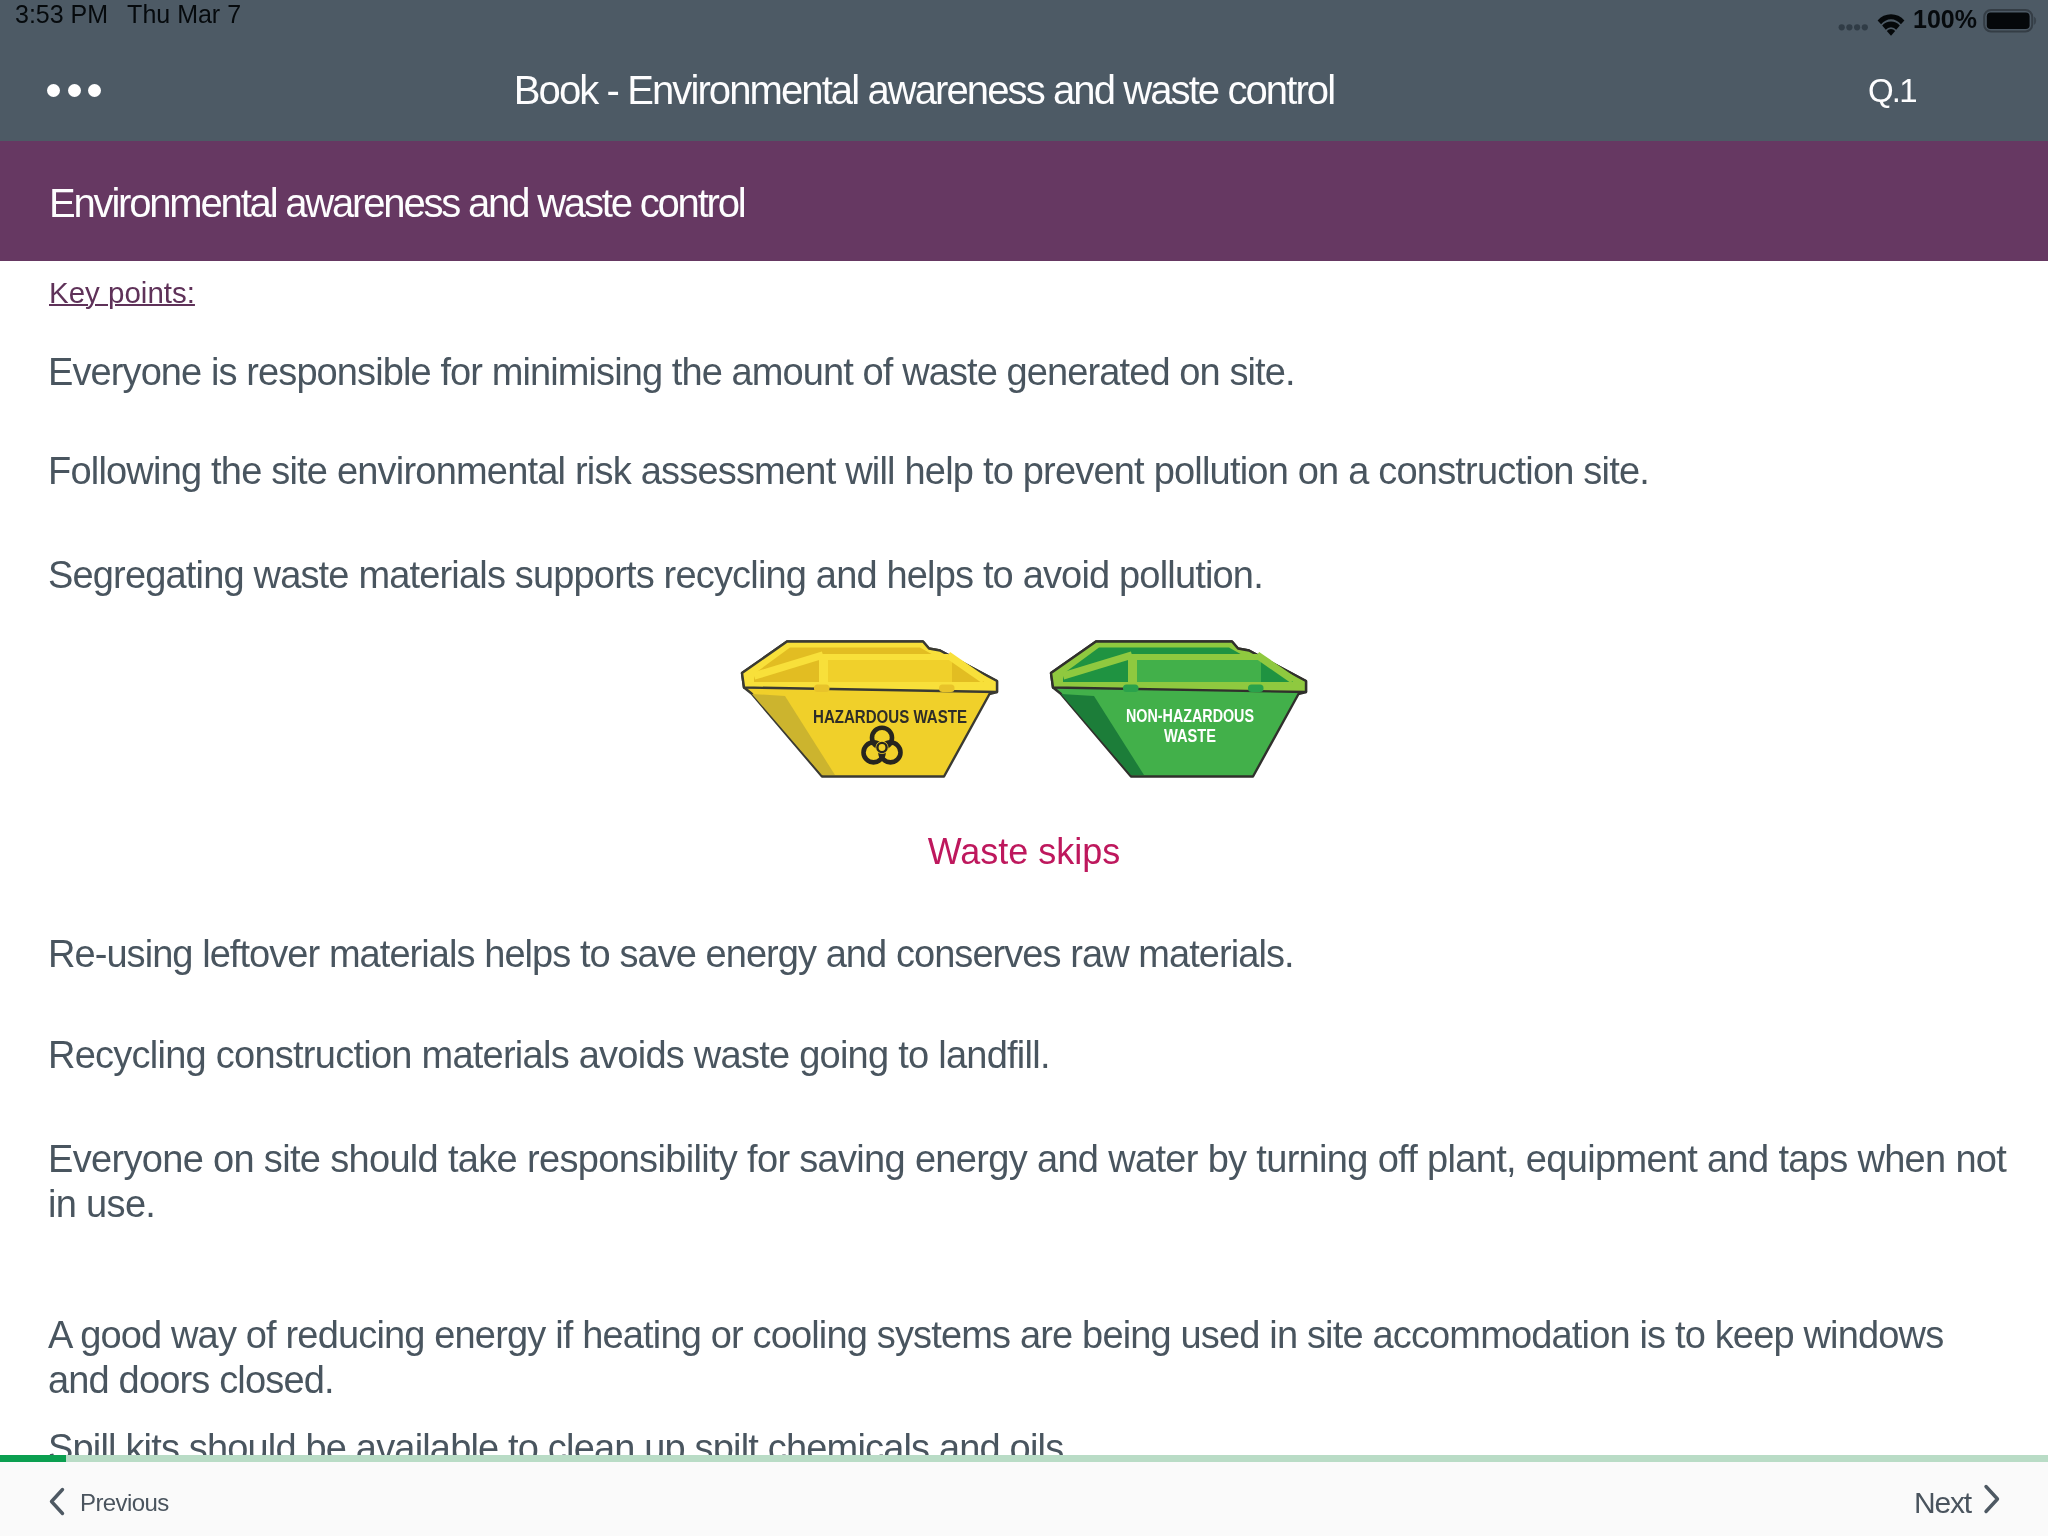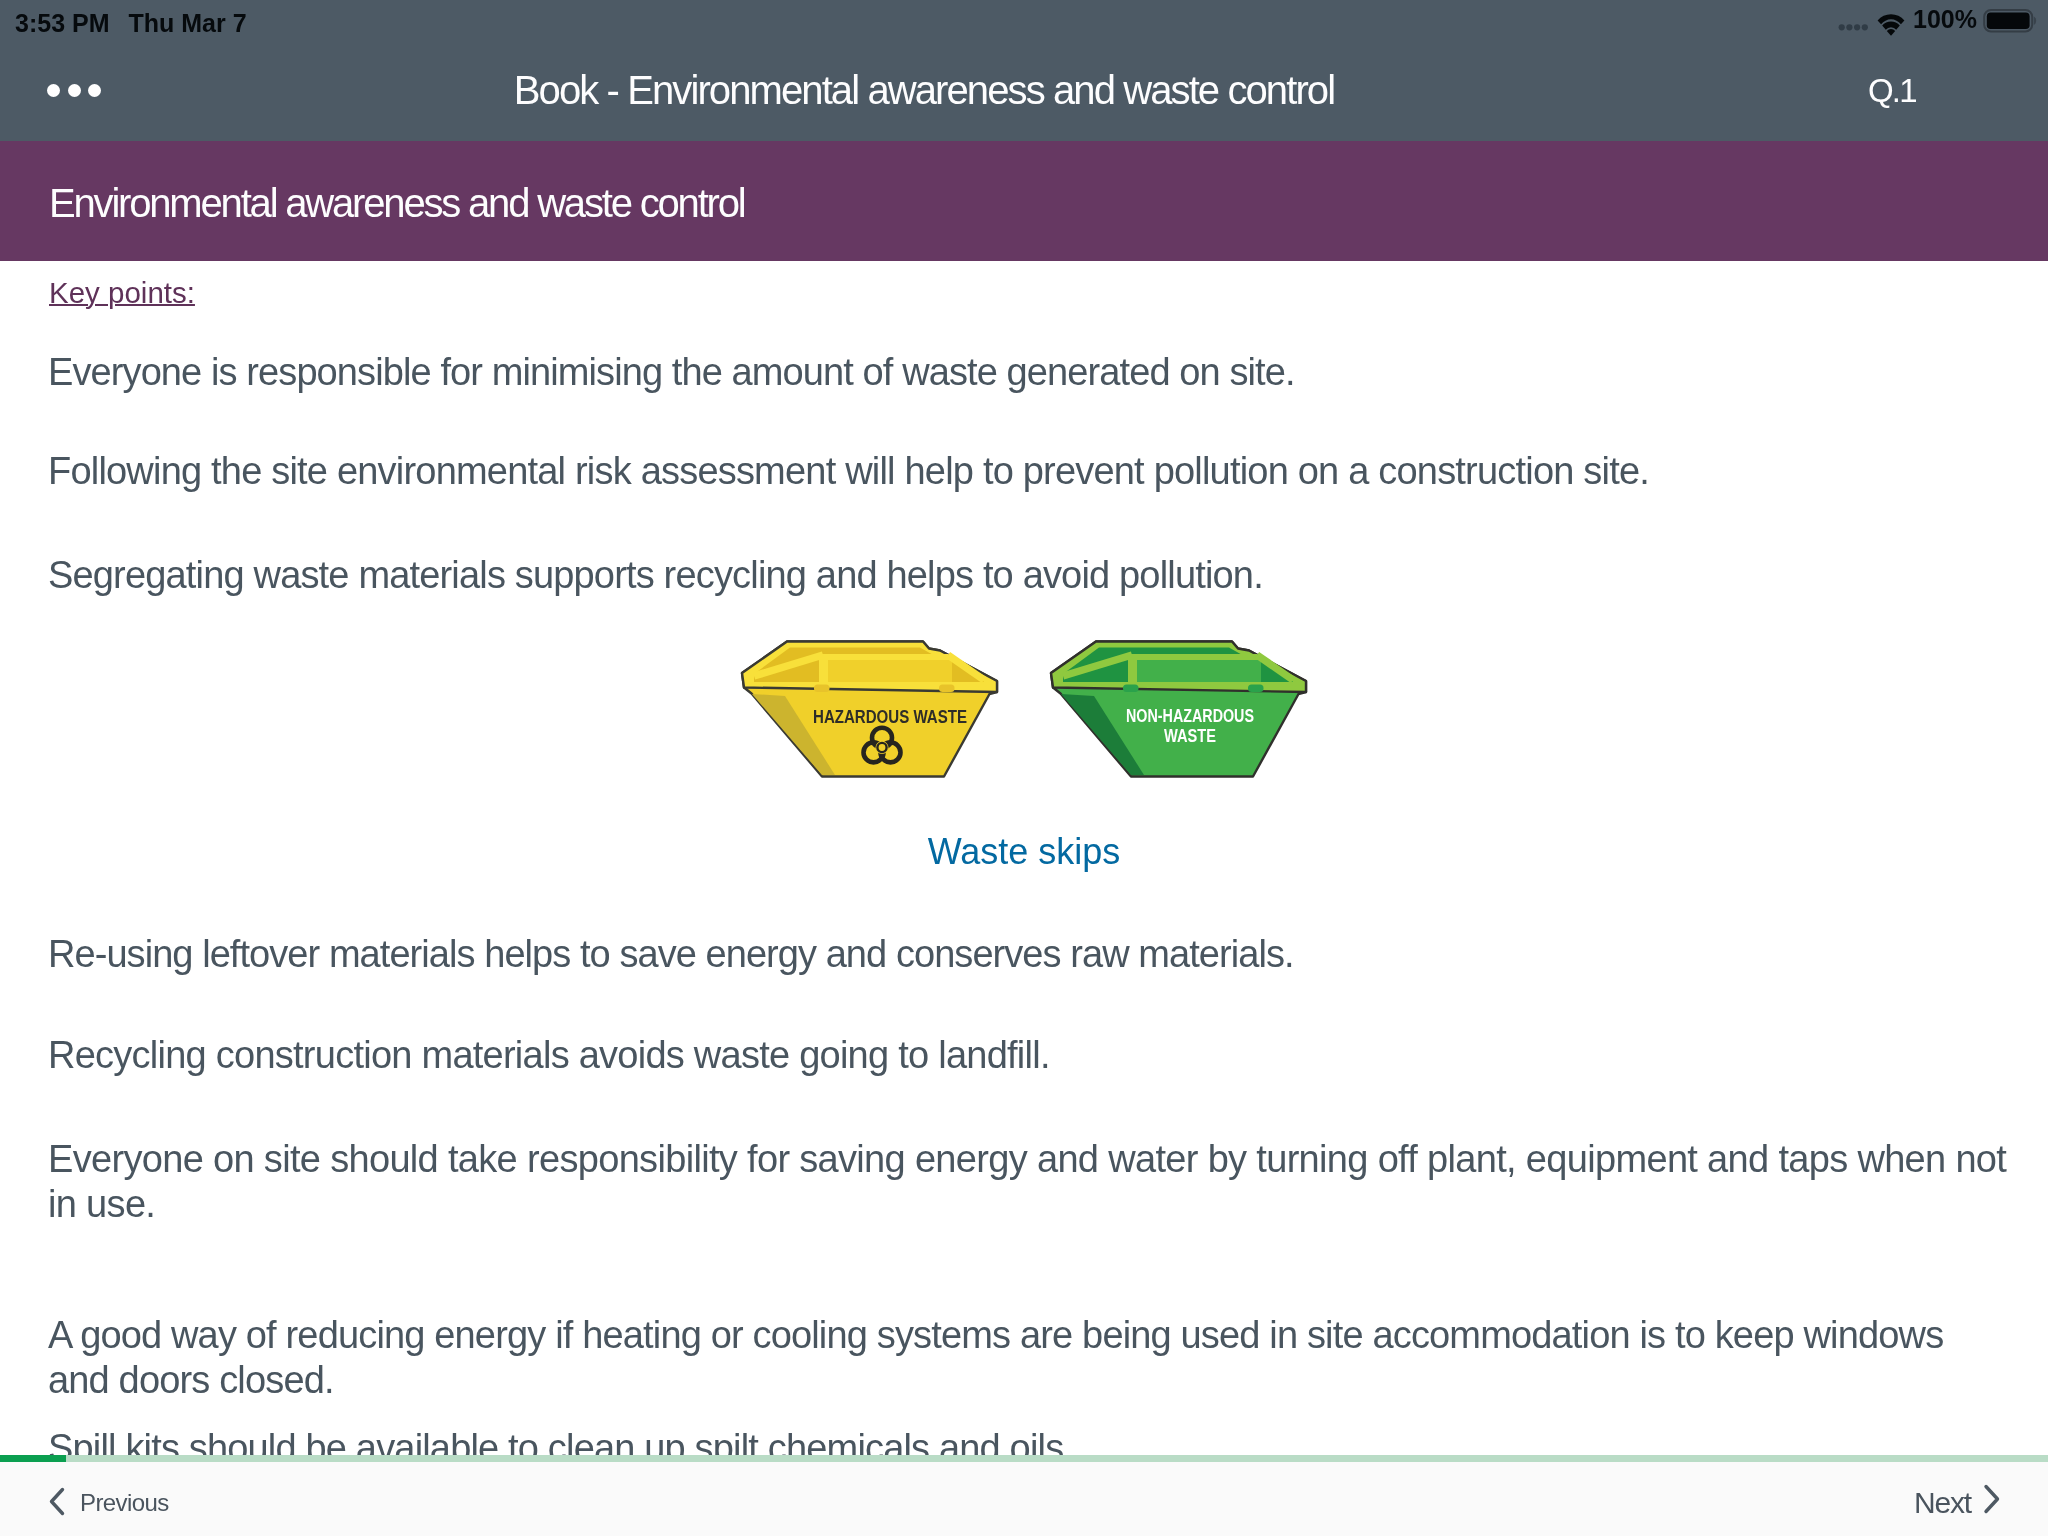--- a/index.html
+++ b/index.html
@@ -1,31 +1,31 @@
 <!DOCTYPE html>
 <html><head>
 <meta charset="utf-8">
 <style>
   * { margin:0; padding:0; box-sizing:border-box; }
   html,body { width:2048px; height:1536px; background:#ffffff; overflow:hidden; }
   body { font-family:"Liberation Sans", sans-serif; position:relative; }
   .abs { position:absolute; }
   .topbar { left:0; top:0; width:2048px; height:141px; background:#4d5a65; }
-  .status-left { left:15px; top:11px; line-height:25px; font-size:25px; font-weight:700; color:#060a0d; }
+  .status-left { left:15px; top:2px; line-height:25px; font-size:25px; font-weight:400; color:#060a0d; }
   .status-left .d2 { margin-left:19px; }
   .pct { top:7px; left:1913px; line-height:25px; font-size:25px; font-weight:700; color:#060a0d; }
   .navdots { left:47px; top:84px; }
   .navdots span { display:inline-block; width:13px; height:13px; border-radius:50%; background:#fff; margin-right:7.5px; vertical-align:top; }
   .navtitle { left:0; top:70px; width:1848px; text-align:center; font-size:40px; line-height:40px; color:#fdfdfe; letter-spacing:-1.9px; }
   .q1 { top:77px; right:132px; font-size:33px; line-height:27px; color:#fdfdfe; letter-spacing:-1.7px; }
   .purple { left:0; top:141px; width:2048px; height:120px; background:#663862; }
   .ptitle { left:49px; top:183px; font-size:40px; line-height:40px; color:#fdfdfe; letter-spacing:-2.18px; }
   .keypoints { left:49px; top:277px; font-size:29.5px; line-height:32px; color:#5f3259; text-decoration:underline; text-decoration-thickness:2px; }
   .para { left:48px; font-size:38px; line-height:45px; color:#49555f; letter-spacing:-0.84px; }
-  .caption { left:0; width:2048px; text-align:center; top:831px; font-size:36px; line-height:42px; color:#0369a1; }
+  .caption { left:0; width:2048px; text-align:center; top:831px; font-size:36px; line-height:42px; color:#be185d; }
   .progress-dark { left:0; top:1455px; width:66px; height:7px; background:#0b9f50; }
   .progress-light { left:66px; top:1455px; width:1982px; height:7px; background:#b9dcc6; }
   .toolbar { left:0; top:1462px; width:2048px; height:74px; background:#fafafa; }
   .prevtxt { left:80px; top:1487px; font-size:24px; line-height:31px; color:#4a545e; letter-spacing:-0.6px; }
   .nexttxt { right:77px; top:1487px; font-size:30px; line-height:31px; color:#4a545e; letter-spacing:-1.2px; }
   .chev { stroke:#4e5963; stroke-width:3.4; fill:none; stroke-linecap:round; stroke-linejoin:round; }
 </style>
 </head>
 <body>
   <div class="abs topbar"></div>

